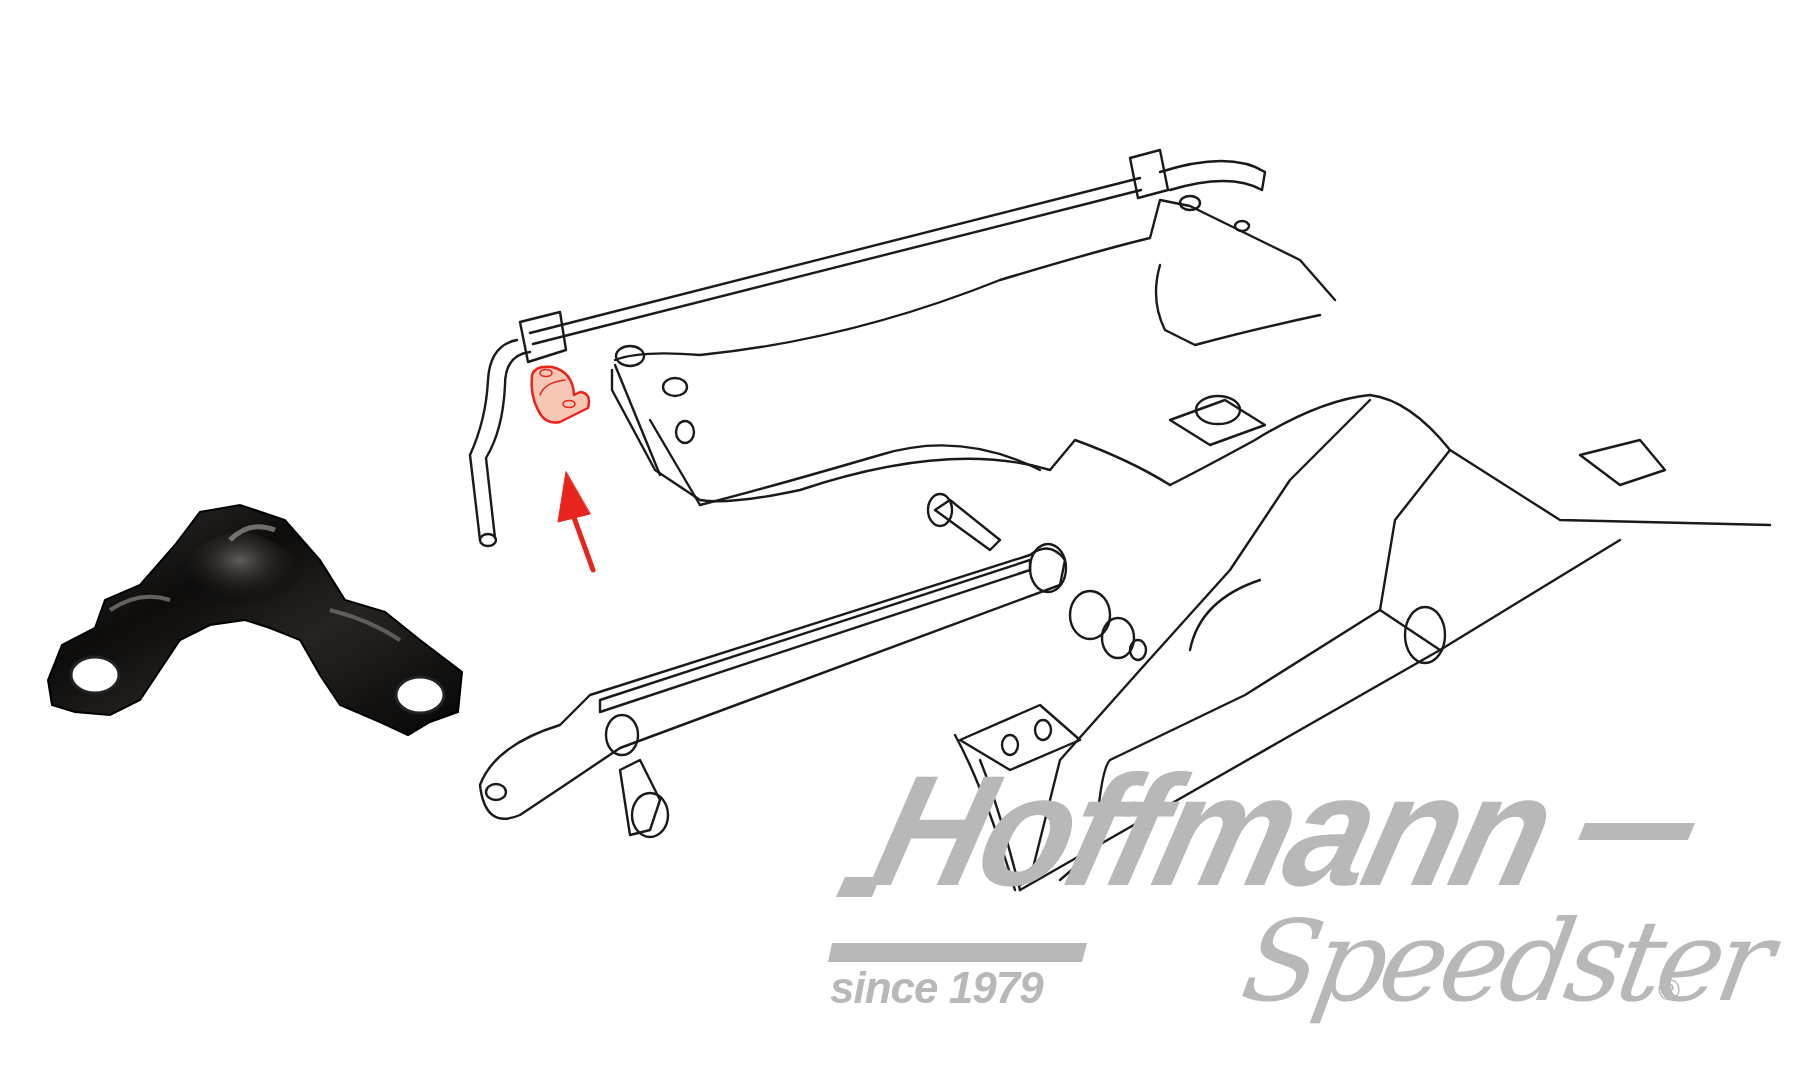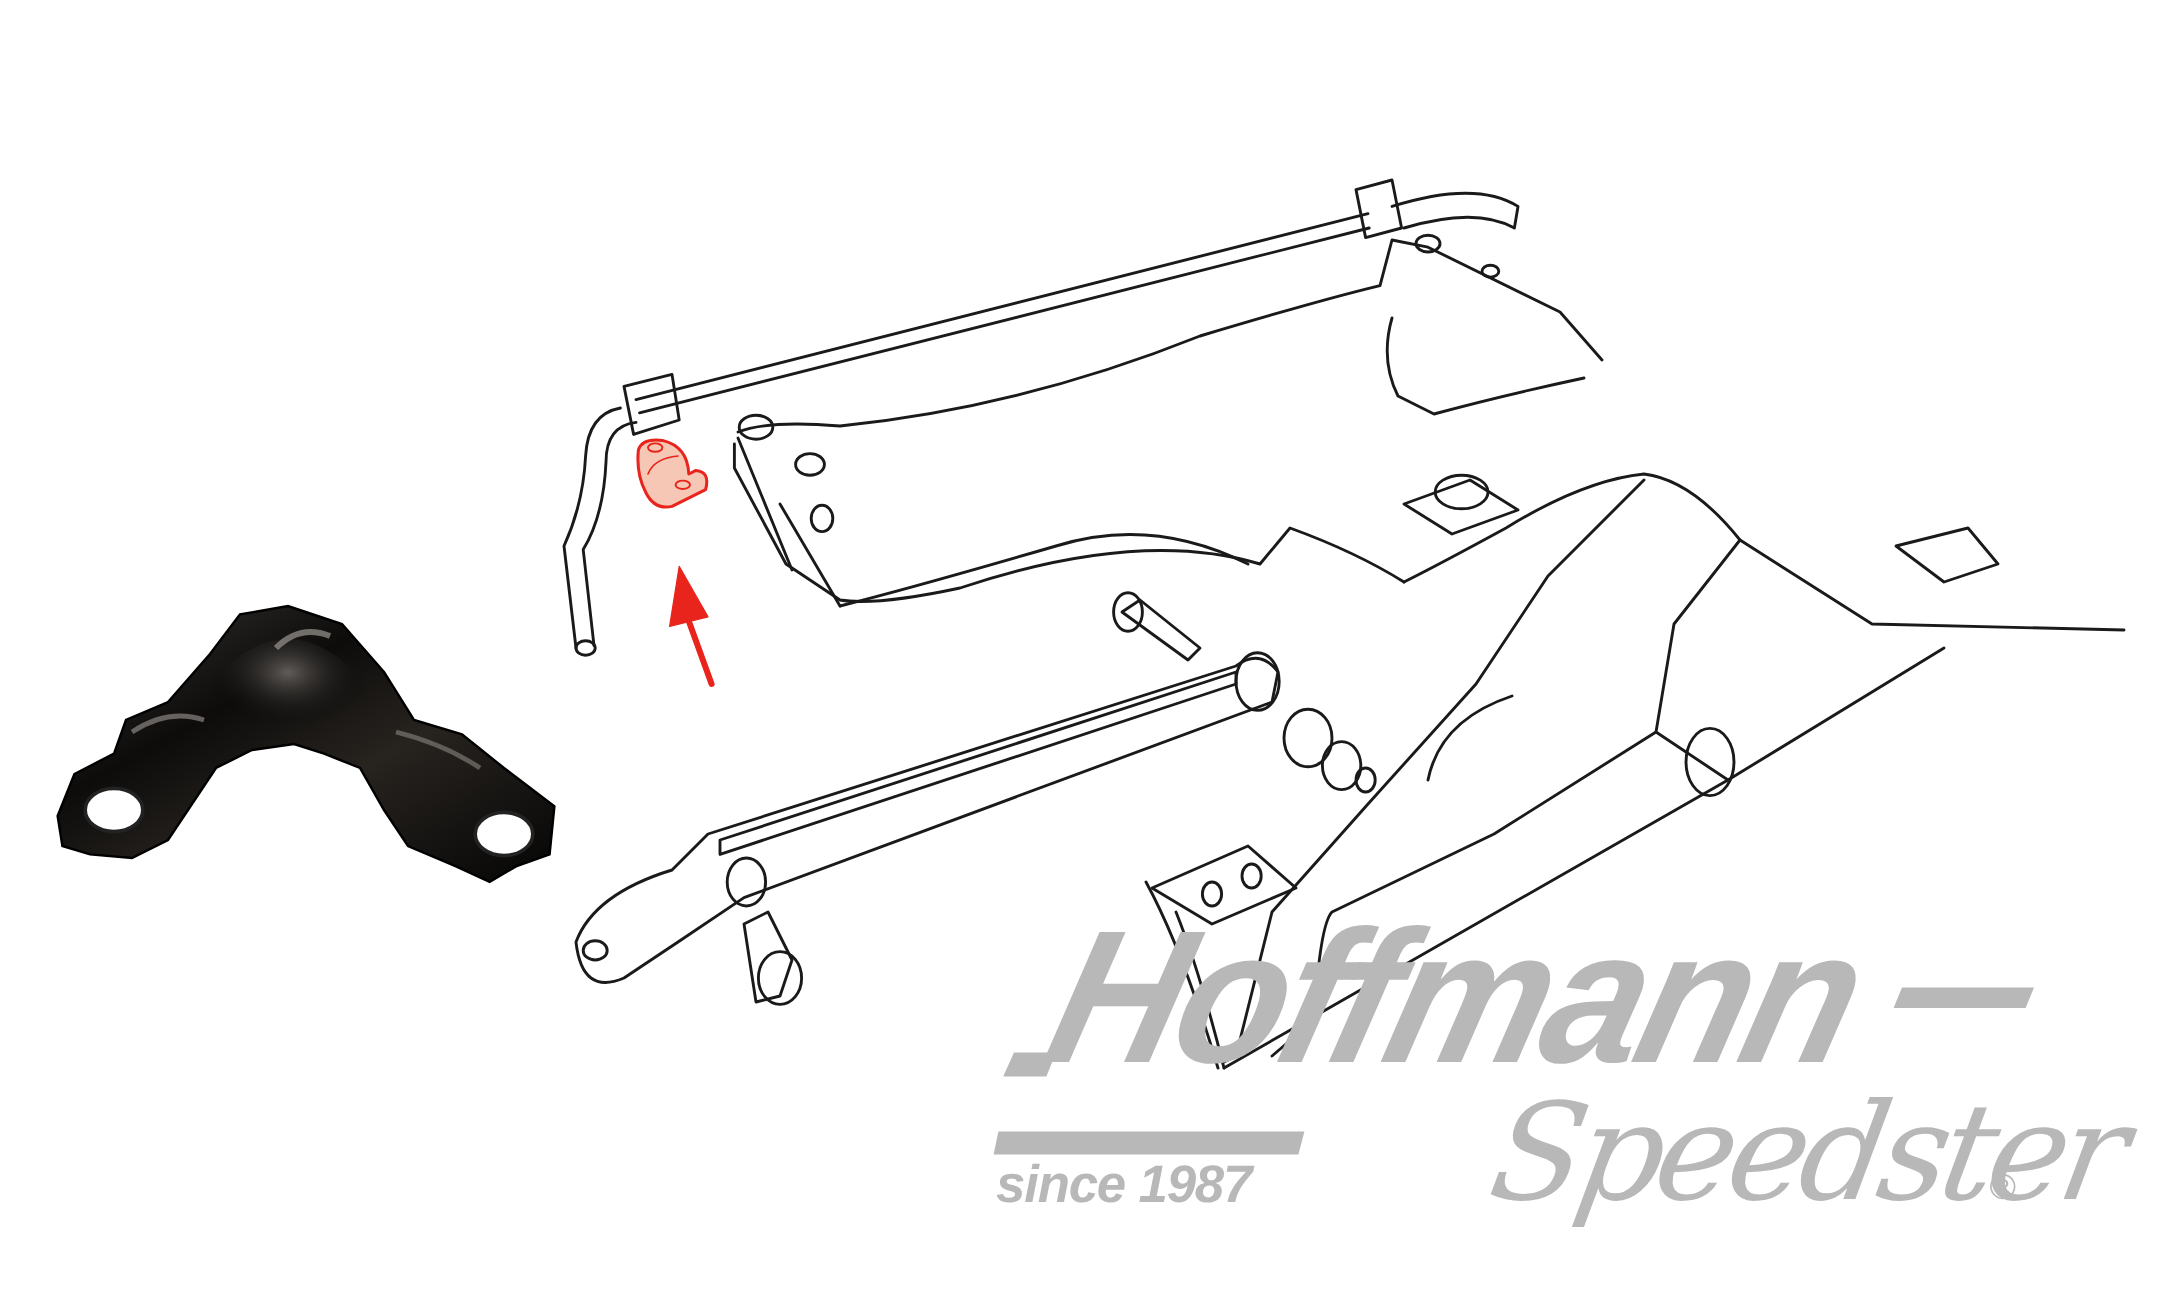--- a/index.html
+++ b/index.html
@@ -121,16 +121,16 @@
     </g>
   </svg>
 
   <svg class="layer" width="1800" height="1080" viewBox="0 0 1800 1080">
     <polygon points="845,877 880,877 872,897 836,897" fill="#b8b8b8"></polygon>
     <polygon points="1585,823 1695,823 1688,840 1578,840" fill="#b8b8b8"></polygon>
     <polygon points="832,943 1087,943 1082,962 828,962" fill="#b8b8b8"></polygon>
   </svg>
 
   <div class="logo-text logo-main">Hoffmann</div>
-  <div class="logo-text logo-since">since 1987</div>
+  <div class="logo-text logo-since">since 1979</div>
   <div class="logo-text logo-script">Speedster</div>
   <div class="logo-text logo-reg">®</div>
 </div>
 
 </body></html>

